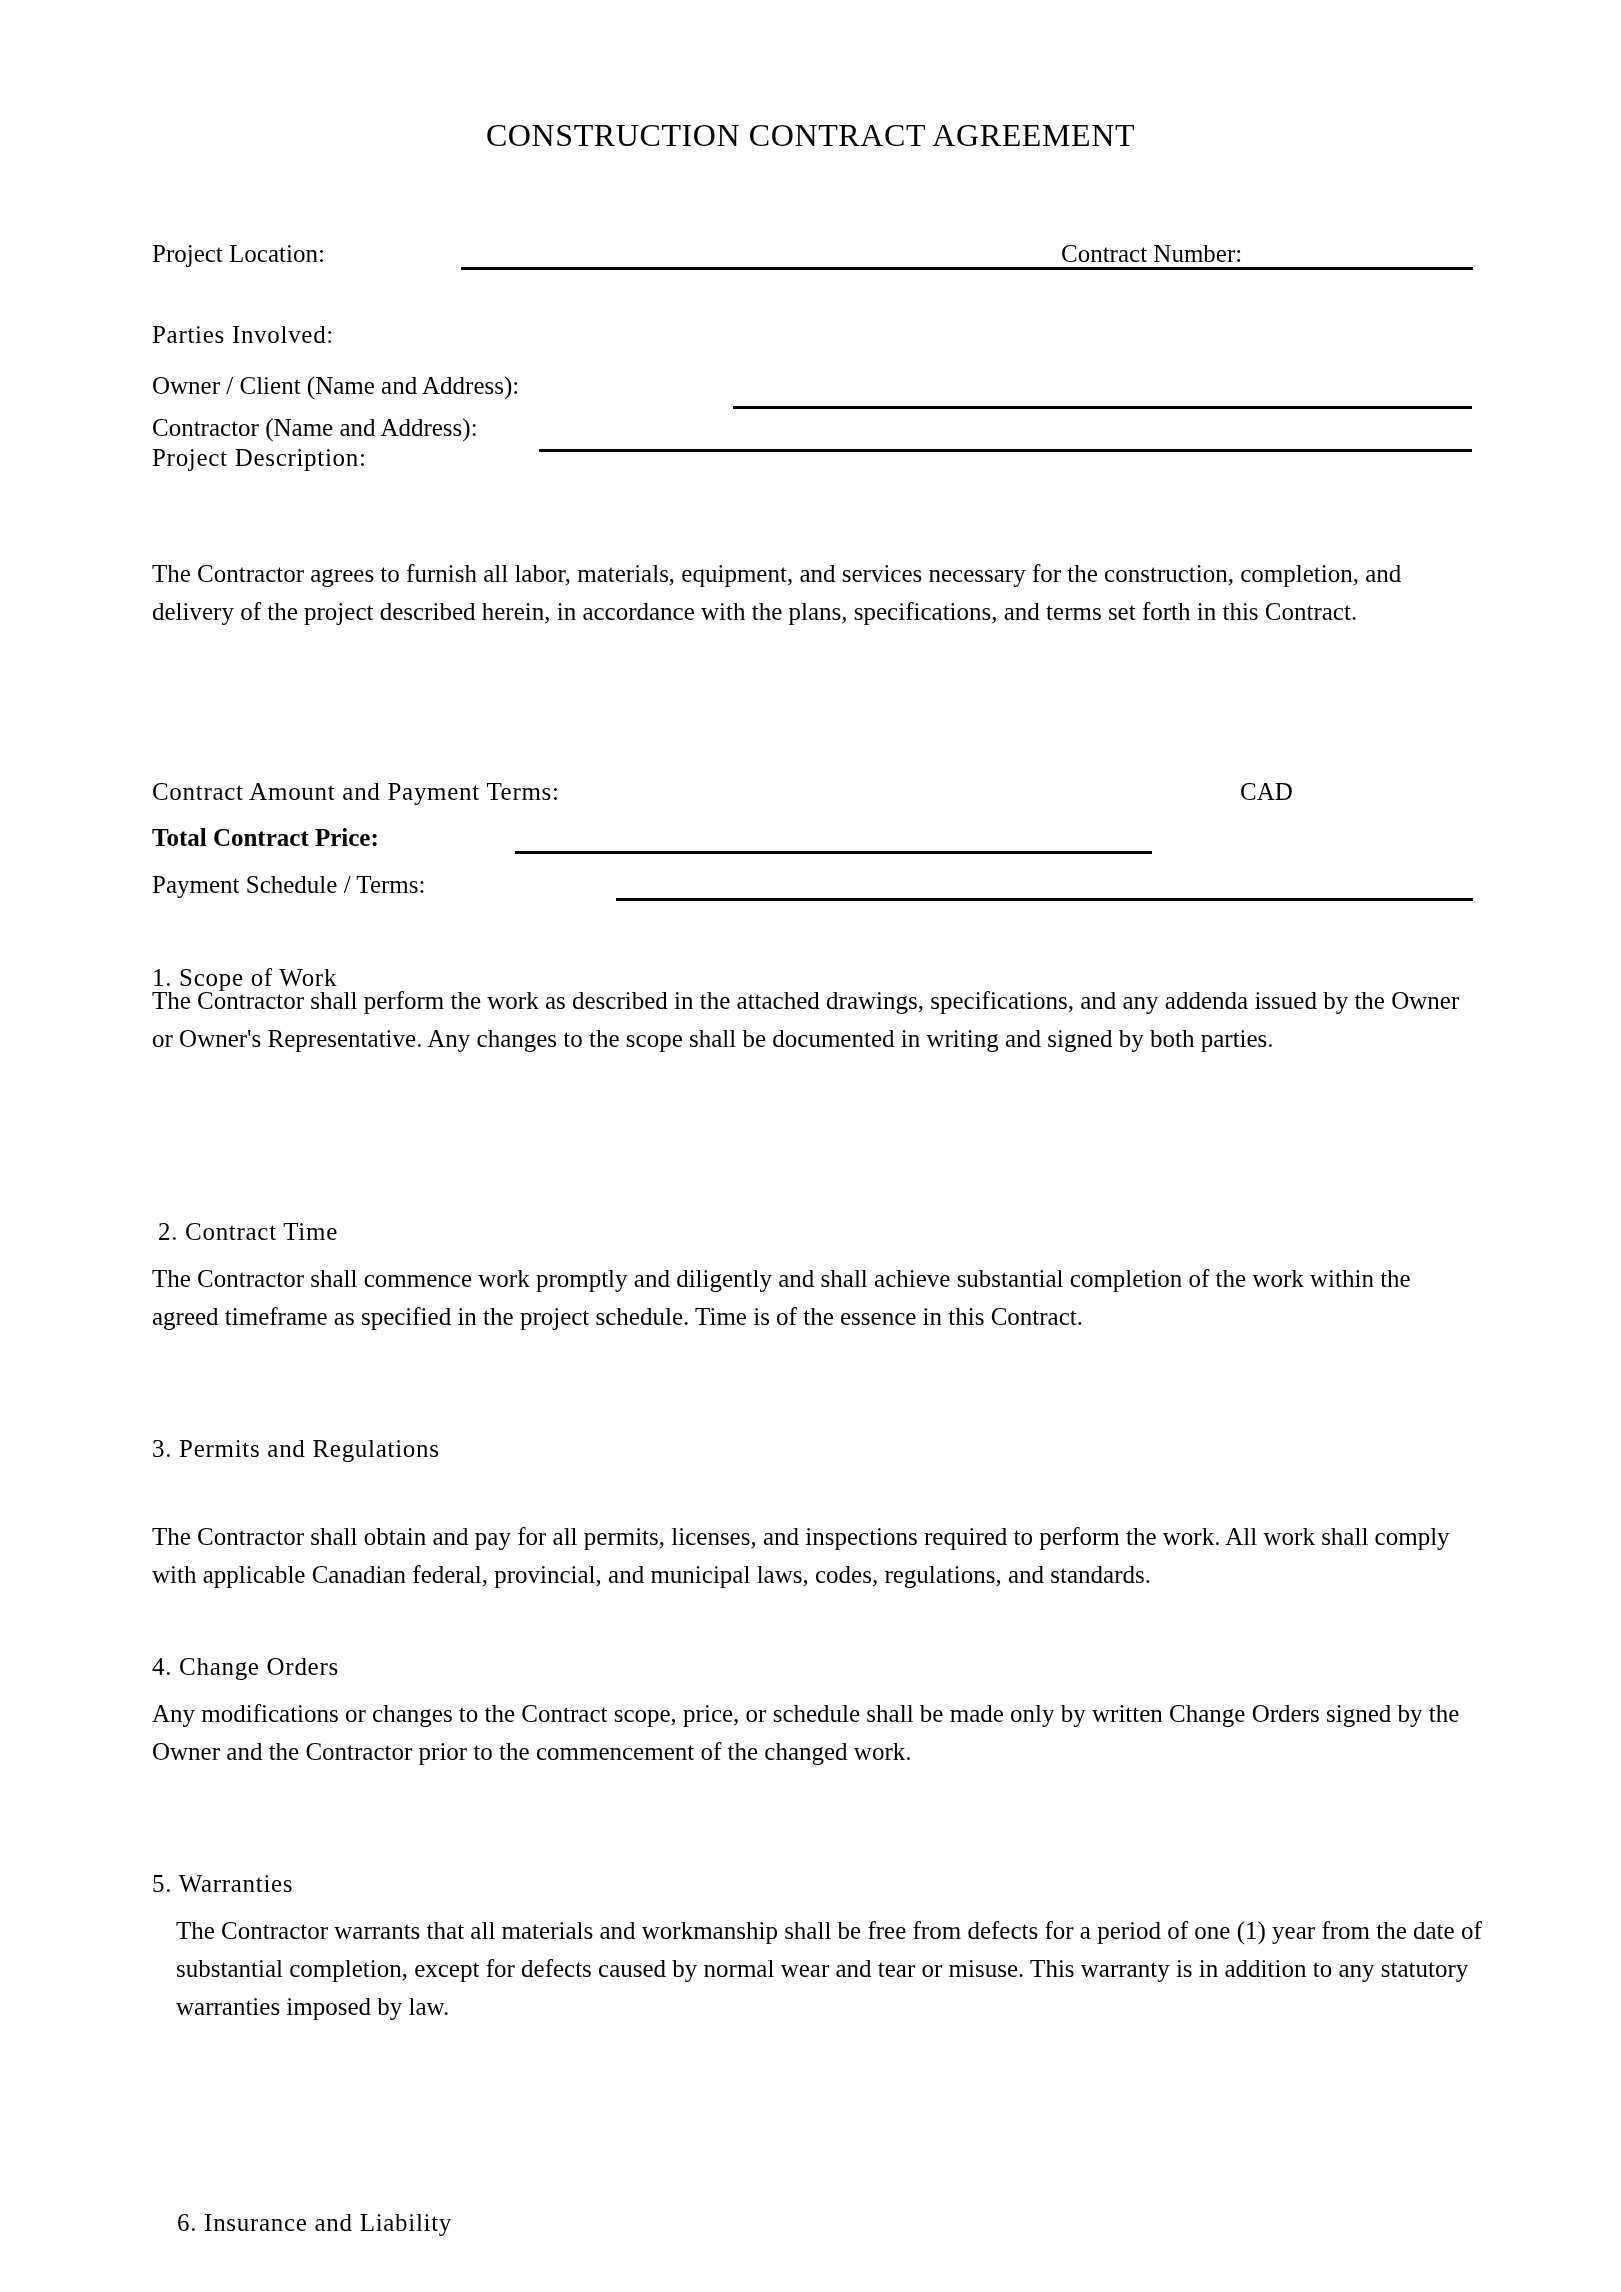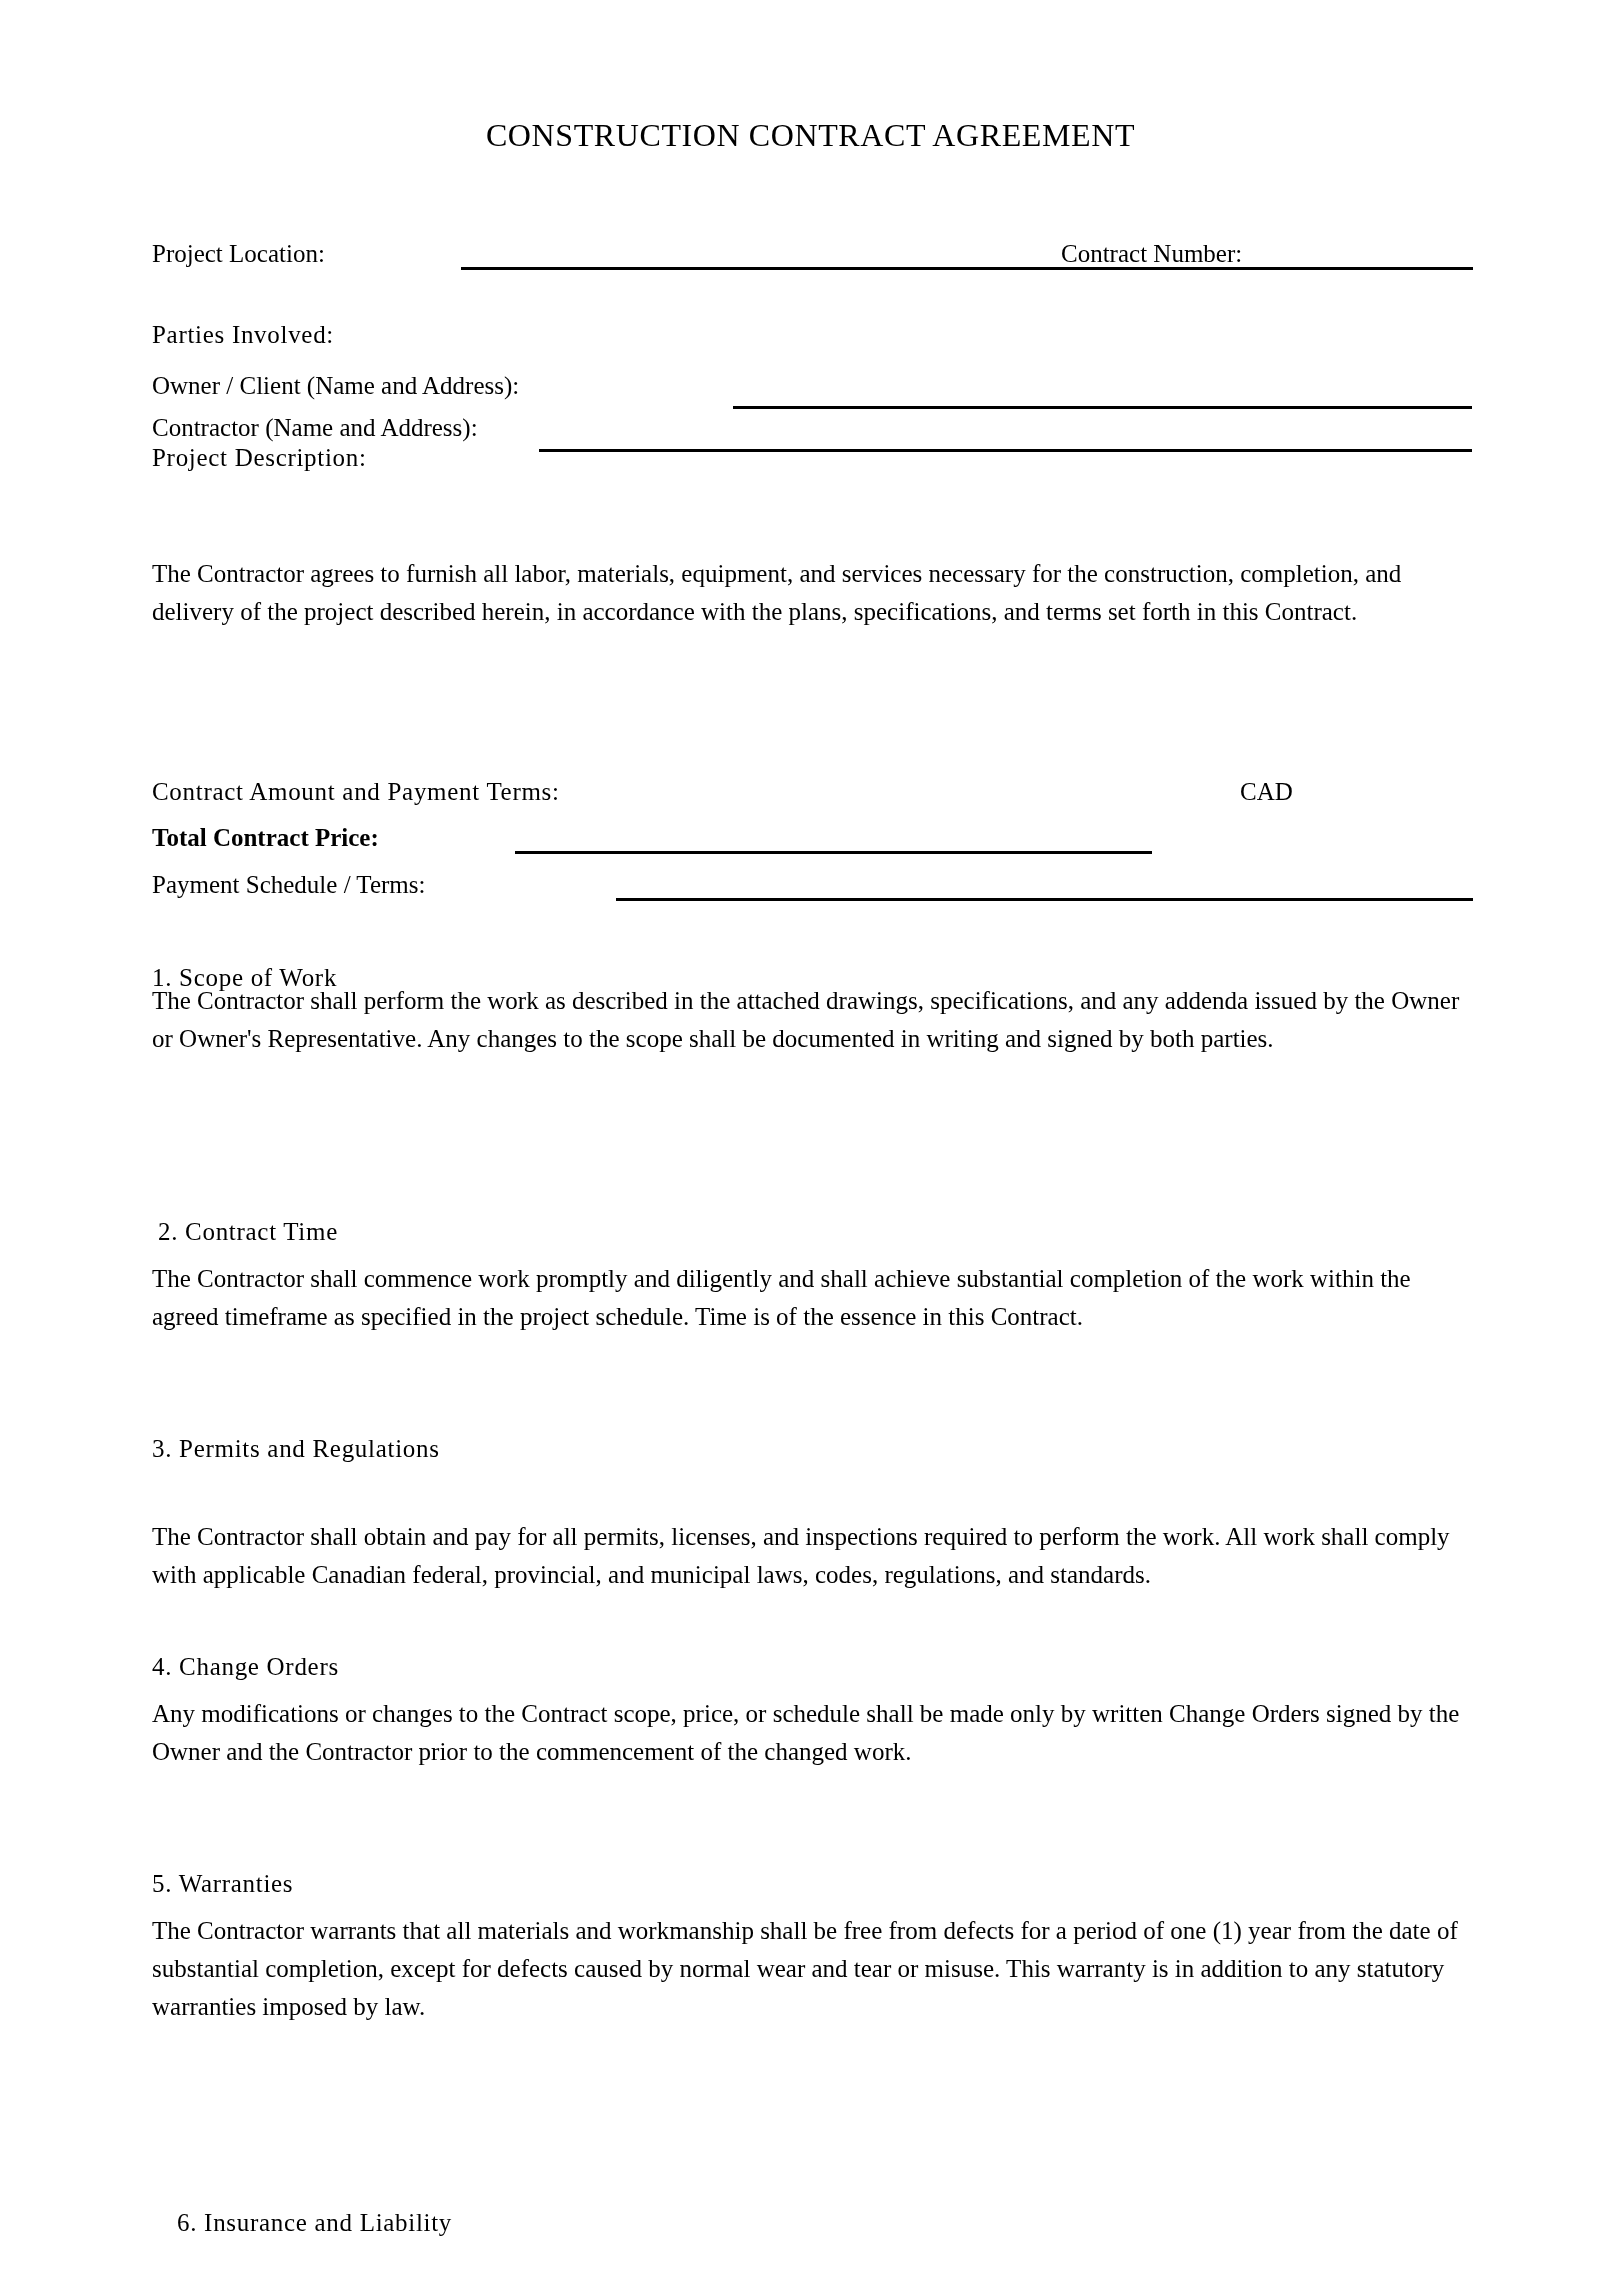--- a/index.html
+++ b/index.html
@@ -100,18 +100,18 @@
   <div class="tx heading-num" style="left:158px; top:1213px;">2. Contract Time</div>
   <div class="para" style="top:1260px;">The Contractor shall commence work promptly and diligently and shall achieve substantial completion of the work within the agreed timeframe as specified in the project schedule. Time is of the essence in this Contract.</div>
 
   <div class="tx heading-num" style="left:152px; top:1430px;">3. Permits and Regulations</div>
   <div class="para" style="top:1477px;margin-top:41px;">The Contractor shall obtain and pay for all permits, licenses, and inspections required to perform the work. All work shall comply with applicable Canadian federal, provincial, and municipal laws, codes, regulations, and standards.</div>
 
   <div class="tx heading-num" style="left:152px; top:1648px;">4. Change Orders</div>
   <div class="para" style="top:1695px;">Any modifications or changes to the Contract scope, price, or schedule shall be made only by written Change Orders signed by the Owner and the Contractor prior to the commencement of the changed work.</div>
 
   <div class="tx heading-num" style="left:152px; top:1865px;">5. Warranties</div>
-  <div class="para" style="top:1912px;">The Contractor warrants that all materials and workmanship shall be free from defects for a period of one (1) year from the date of substantial completion, except for defects caused by normal wear and tear or misuse. This warranty is in addition to any statutory warranties imposed by law.</div>
+  <div class="para" style="top:1912px;margin-left:24px;">The Contractor warrants that all materials and workmanship shall be free from defects for a period of one (1) year from the date of substantial completion, except for defects caused by normal wear and tear or misuse. This warranty is in addition to any statutory warranties imposed by law.</div>
 
   <div class="tx heading-num" style="left:152px; top:2204px;margin-left:25px;">6. Insurance and Liability</div>
 
 </div>
 
 
 </body></html>

